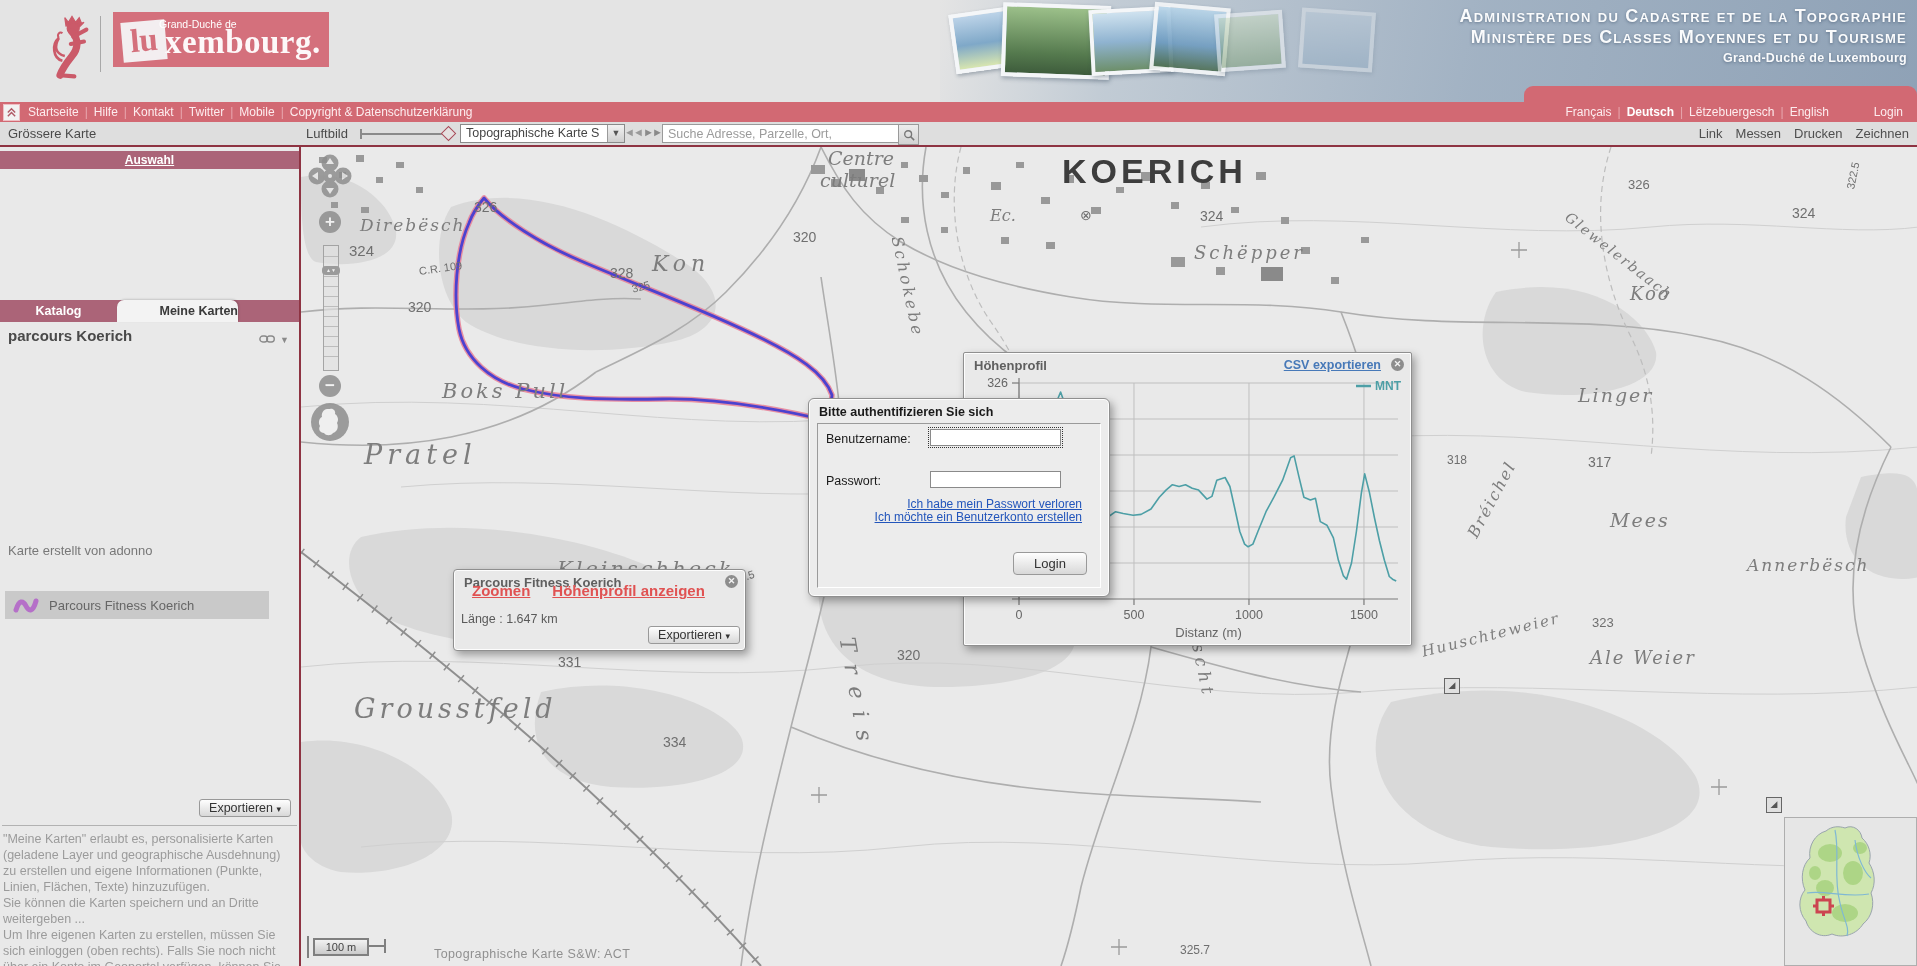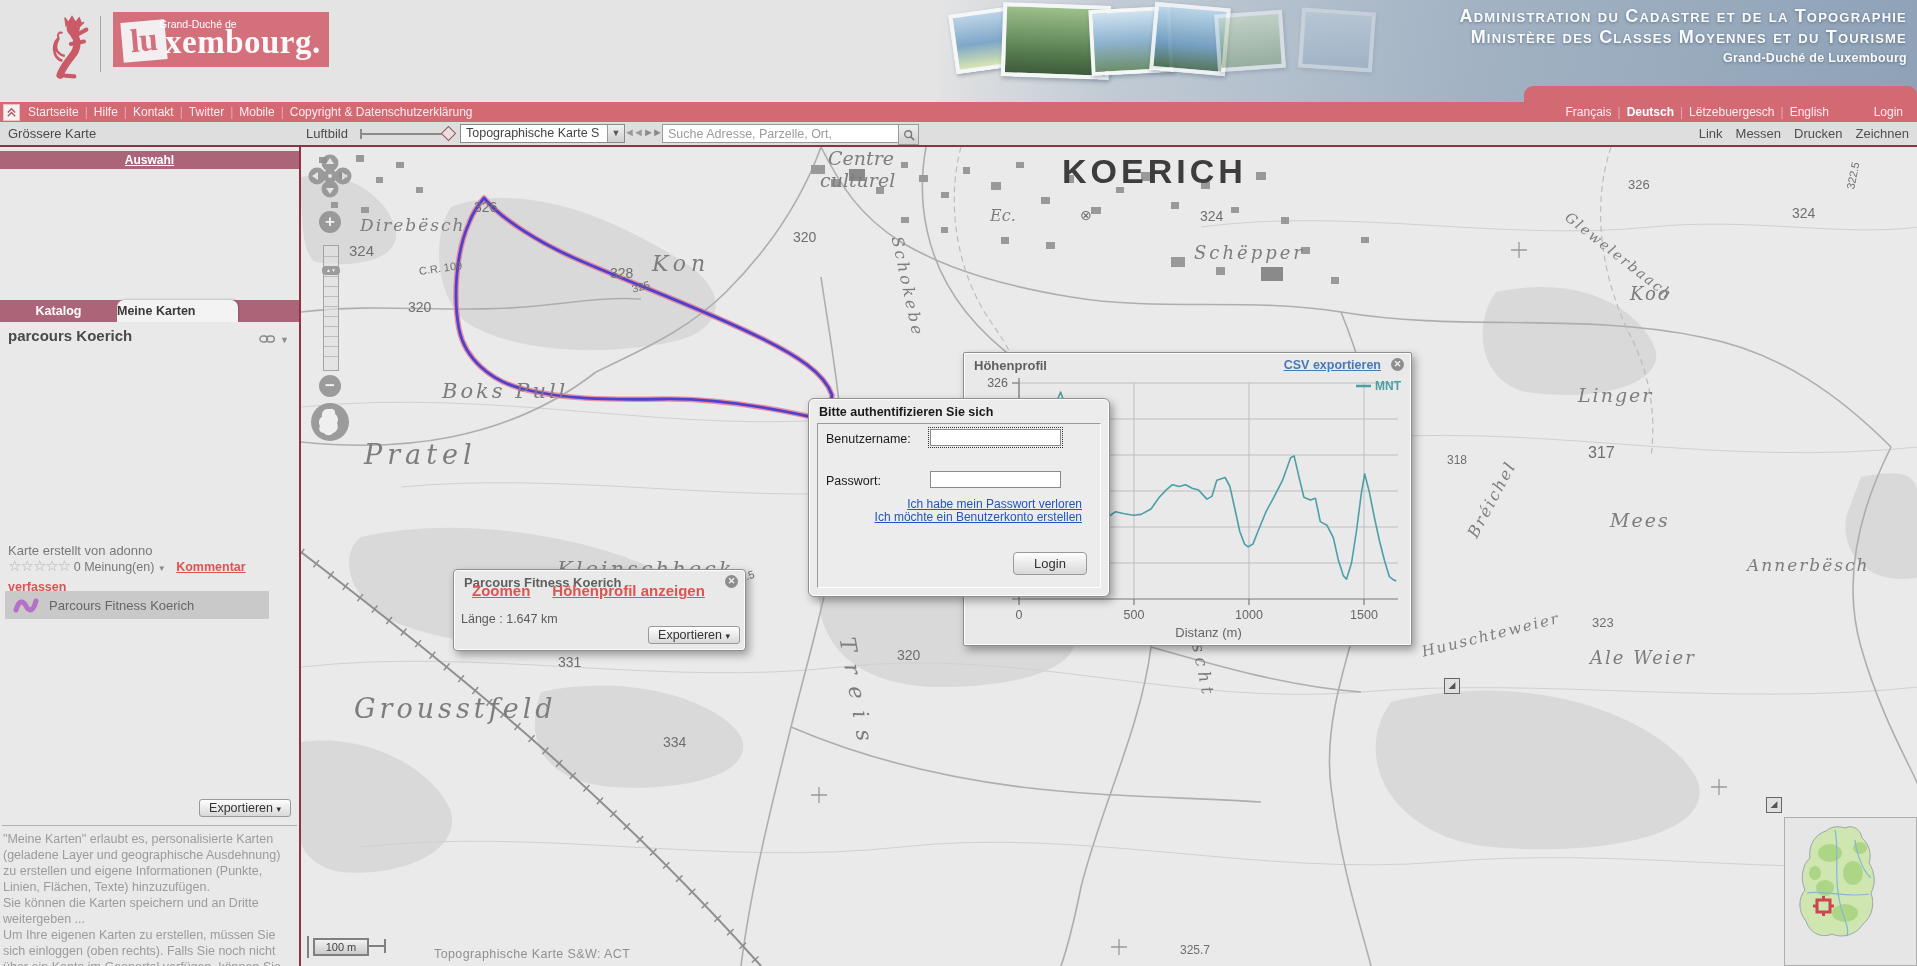--- a/index.html
+++ b/index.html
@@ -55,21 +55,21 @@
   .tool-link{margin-left:13px;cursor:pointer;}
   
   #sidebar{position:absolute;left:0;top:147px;width:299px;bottom:0;background:#e9e9e9;}
   #sidebar-edge{position:absolute;left:299px;top:147px;width:2px;bottom:0;background:#8e3342;z-index:6;}
   #panel-title{position:absolute;left:0;top:4px;width:100%;height:18px;background:#ab6478;color:#fff;
      font-size:12px;font-weight:bold;text-align:center;line-height:18px;text-decoration:underline;}
   #tabs-row{position:absolute;left:0;top:153px;width:100%;height:22px;background:#ab6478;}
   #tab-katalog{position:absolute;left:0;top:0;width:117px;height:22px;color:#fff;font-weight:bold;font-size:12.5px;
      text-align:center;line-height:22px;cursor:pointer;}
   #tab-meine{position:absolute;left:117px;top:0;width:121px;height:22px;background:#f3f3f3;border-radius:7px 7px 0 0;
-     color:#3a3a3a;font-weight:bold;font-size:12.5px;text-align:left;line-height:22px;box-shadow:1px -1px 2px rgba(0,0,0,.15);}
+     color:#3a3a3a;font-weight:bold;font-size:12.5px;text-align:right;line-height:22px;box-shadow:1px -1px 2px rgba(0,0,0,.15);}
   #map-title{position:absolute;left:8px;top:180px;font-size:15px;font-weight:bold;color:#4a4a4a;}
   #share-group{position:absolute;right:10px;top:182px;color:#8a8a8a;}
   #author-line{position:absolute;left:8px;top:396px;font-size:13px;color:#787878;}
   #rating-row{position:absolute;left:8px;top:410px;width:262px;font-size:12.5px;color:#787878;line-height:18px;}
   .stars{color:#b5b5b5;font-size:15px;letter-spacing:-1px;}
   .red-link{color:#e05252;text-decoration:underline;font-weight:bold;cursor:pointer;}
   #layer-item{position:absolute;left:5px;top:444px;width:264px;height:28px;background:#c9c9c9;}
   #layer-item-label{position:absolute;left:44px;top:7px;font-size:13px;color:#666;}
   #sb-export{position:absolute;right:8px;top:652px;}
   #sb-divider{position:absolute;left:2px;top:678px;width:295px;height:1px;background:#b2b2b2;}
@@ -214,26 +214,20 @@
     </div>
     <div id="map-title">parcours Koerich</div>
     <div id="share-group">
       <svg width="17" height="10" viewBox="0 0 20 11" style="vertical-align:middle">
         <rect x="1" y="2" width="9" height="7" rx="3.5" fill="none" stroke="#8a8a8a" stroke-width="1.6"></rect>
         <rect x="9" y="2" width="9" height="7" rx="3.5" fill="none" stroke="#8a8a8a" stroke-width="1.6"></rect>
       </svg>
       <span style="font-size:9px;">▼</span>
     </div>
     <div id="author-line">Karte erstellt von adonno</div>
-    <div id="rating-row">
-      <span class="stars">☆☆☆☆☆</span>
-      <span>0 Meinung(en)</span>
-      <span style="font-size:8px;color:#888;">▼</span>&nbsp;&nbsp;
-      <span class="red-link">Kommentar verfassen</span>
-    </div>
     <div id="layer-item">
       <svg width="26" height="18" viewBox="0 0 26 18" style="position:absolute;left:8px;top:5px;">
         <path d="M3,14 C6,4 10,4 13,10 C16,16 20,16 23,5" fill="none" stroke="#b570c8" stroke-width="5" stroke-linecap="round"></path>
       </svg>
       <span id="layer-item-label">Parcours Fitness Koerich</span>
     </div>
     <button id="sb-export" class="btn">
       <span>Exportieren</span>
       <span style="font-size:9px;">▾</span>
     </button>
@@ -359,21 +353,21 @@
         <span class="maplabel ml-num" style="left: 899px; top: 61px; font-size: 14px;">324</span>
         <span class="maplabel ml-place" style="left: 893px; top: 95px; font-size: 18px; letter-spacing: 3px;">Schëpper</span>
         <span class="maplabel ml-place" style="left: 1266px; top: 60px; font-size: 14px; letter-spacing: 2px; transform: rotate(38deg);">Glewelerbaach</span>
         <span class="maplabel ml-num" style="left: 1327px; top: 30px; font-size: 13px;">326</span>
         <span class="maplabel ml-place" style="left: 1329px; top: 136px; font-size: 18px; letter-spacing: 2px;">Koo</span>
         <span class="maplabel ml-num" style="left: 1491px; top: 58px; font-size: 14px;">324</span>
         <span class="maplabel ml-num" style="left: 1549px; top: 36px; font-size: 11px; transform: rotate(-78deg);">322.5</span>
         <span class="maplabel ml-place" style="left: 141px; top: 232px; font-size: 21px; letter-spacing: 3px;">Boks Pull</span>
         <span class="maplabel ml-place" style="left: 63px; top: 292px; font-size: 27px; letter-spacing: 5px;">Pratel</span>
         <span class="maplabel ml-place" style="left: 1277px; top: 237px; font-size: 19px; letter-spacing: 2px;">Linger</span>
-        <span class="maplabel ml-num" style="left: 1287px; top: 297px; font-size: 16px;">317</span>
+        <span class="maplabel ml-num" style="left: 1287px; top: 307px; font-size: 14px;">317</span>
         <span class="maplabel ml-place" style="left: 1171px; top: 380px; font-size: 16px; letter-spacing: 2px; transform: rotate(-62deg);">Bréichel</span>
         <span class="maplabel ml-place" style="left: 1309px; top: 362px; font-size: 19px; letter-spacing: 2px;">Mees</span>
         <span class="maplabel ml-num" style="left: 1146px; top: 306px; font-size: 12px;">318</span>
         <span class="maplabel ml-place" style="left: 256px; top: 410px; font-size: 21px; letter-spacing: 3px;">Kleinschheck</span>
         <span class="maplabel ml-num" style="left: 427px; top: 429px; font-size: 11px; transform: rotate(-18deg);">322.5</span>
         <span class="maplabel ml-num" style="left: 201px; top: 456px; font-size: 11px; transform: rotate(-56deg);">N. 6</span>
         <span class="maplabel ml-num" style="left: 257px; top: 507px; font-size: 14px;">331</span>
         <span class="maplabel ml-place" style="left: 53px; top: 546px; font-size: 27px; letter-spacing: 4px;">Grousstfeld</span>
         <span class="maplabel ml-num" style="left: 362px; top: 587px; font-size: 14px;">334</span>
         <span class="maplabel ml-place" style="left: 546px; top: 478px; font-size: 22px; letter-spacing: 12px; transform: rotate(80deg);">Treis</span>

